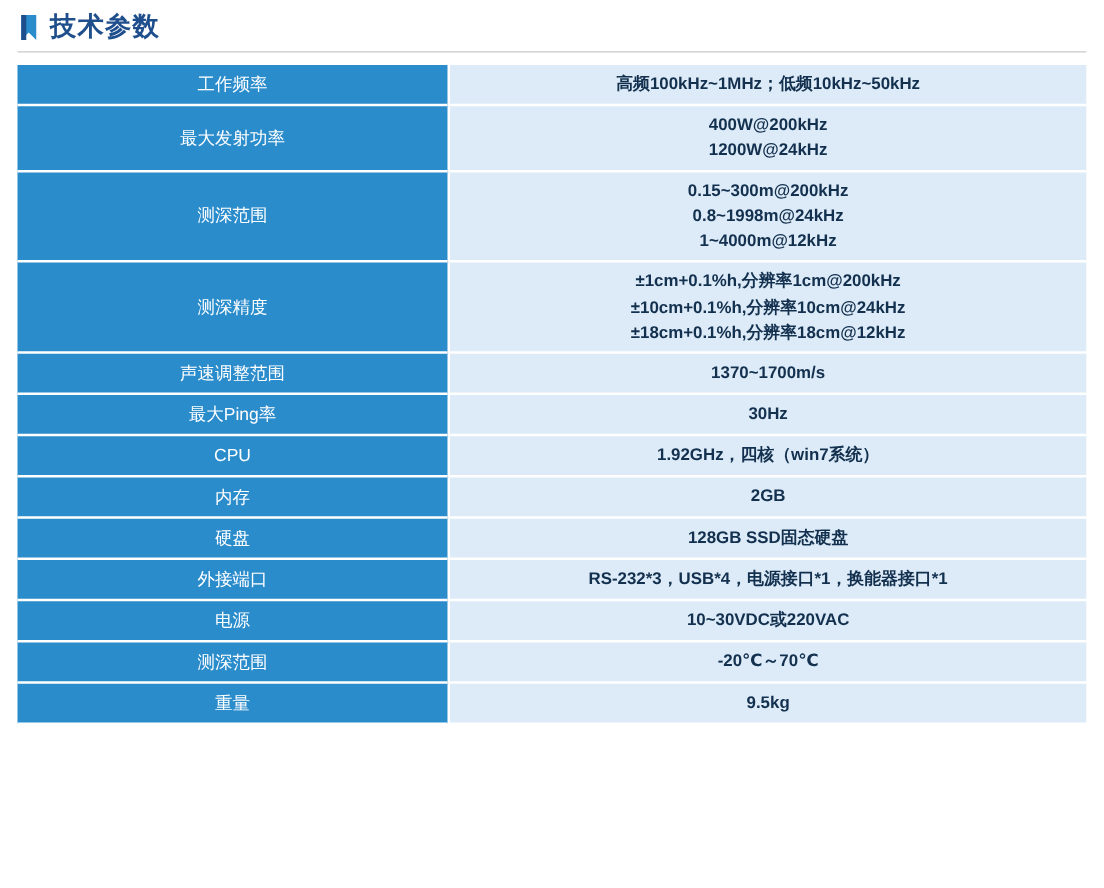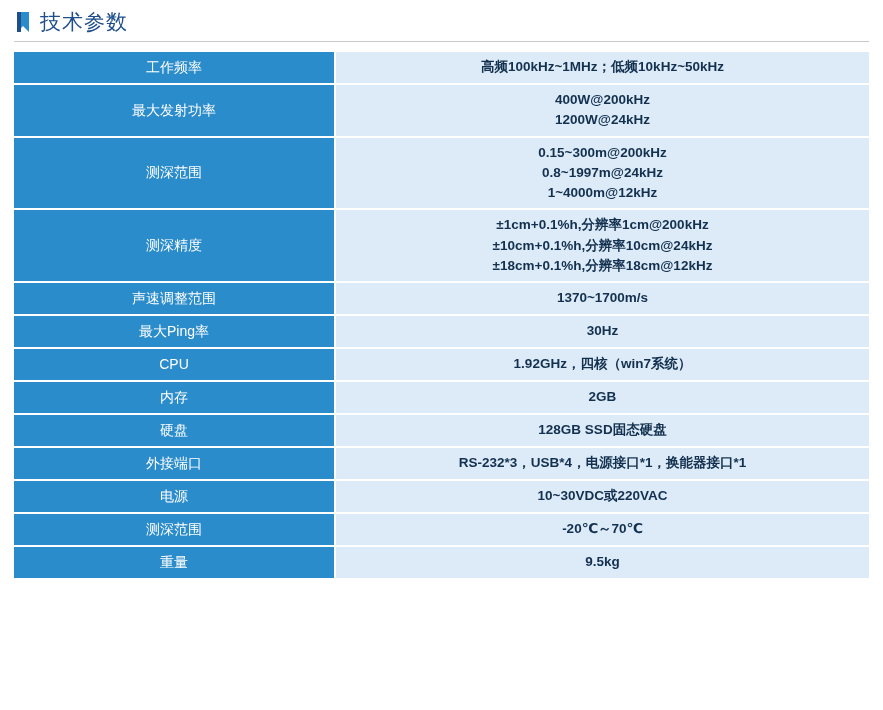--- a/index.html
+++ b/index.html
@@ -30,21 +30,21 @@
   }
   .header-icon {
     width: 14px;
     height: 22px;
     position: relative;
     flex: 0 0 auto;
   }
   .header-icon svg { display: block; }
   .header-title {
     font-size: 21px;
-    font-weight: normal;
+    font-weight: bold;
     color: #1f4e8c;
     letter-spacing: 1px;
     line-height: 1.1;
   }
   .header-rule {
     border: 0;
     border-top: 1px solid #c9c9c9;
     margin: 2px 0 10px 0;
   }
   
@@ -52,21 +52,21 @@
     width: 855px;
     margin: 0 auto;
     border-collapse: collapse;
     table-layout: fixed;
   }
   .spec-table tr {
     border-bottom: 2px solid #ffffff;
   }
   .spec-table td {
     vertical-align: middle;
-    padding: 5px 10px;
+    padding: 5px 22px;
     font-size: 13.5px;
     line-height: 1.5;
   }
   td.label {
     width: 300px;
     background: #2b8ccc;
     color: #ffffff;
     text-align: center;
     font-size: 14px;
     border-right: 2px solid #ffffff;
@@ -106,21 +106,21 @@
           <td class="label">最大发射功率</td>
           <td class="value">
             <span class="line">400W@200kHz</span>
             <span class="line">1200W@24kHz</span>
           </td>
         </tr>
         <tr>
           <td class="label">测深范围</td>
           <td class="value">
             <span class="line">0.15~300m@200kHz</span>
-            <span class="line">0.8~1997m@24kHz</span>
+            <span class="line">0.8~1998m@24kHz</span>
             <span class="line">1~4000m@12kHz</span>
           </td>
         </tr>
         <tr>
           <td class="label">测深精度</td>
           <td class="value">
             <span class="line">±1cm+0.1%h,分辨率1cm@200kHz</span>
             <span class="line">±10cm+0.1%h,分辨率10cm@24kHz</span>
             <span class="line">±18cm+0.1%h,分辨率18cm@12kHz</span>
           </td>

